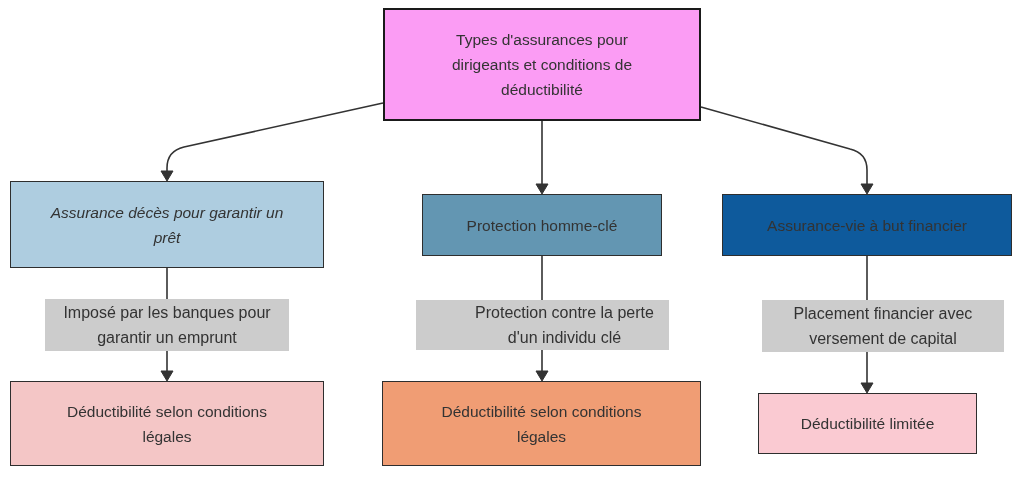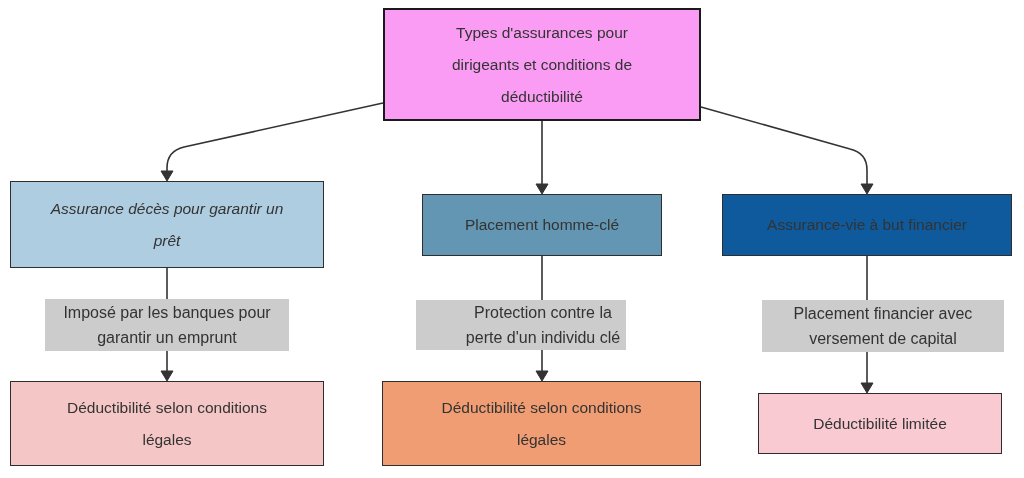--- a/index.html
+++ b/index.html
@@ -32,21 +32,21 @@
     stroke: #333333;
   }
   .node {
     position: absolute;
     z-index: 2;
     display: flex;
     align-items: center;
     justify-content: center;
     text-align: center;
     font-size: 15.5px;
-    line-height: 32px;
+    line-height: 25px;
     border: 1.5px solid #2e2e2e;
   }
   .node .txt { display: inline-block; }
   .root-node {
     left: 383px; top: 8px; width: 318px; height: 113px;
     border-width: 2px; border-color: #1a1a1a;
   }
   .root-node .txt { max-width: 232px; }
   .type-node-0 { left: 10px;  top: 181px; width: 314px; height: 87px; }
   .type-node-0 .txt { max-width: 244px; font-style: italic; }
@@ -58,29 +58,29 @@
     display: flex;
     align-items: center;
     justify-content: center;
     text-align: center;
     font-size: 16px;
     line-height: 25px;
     border: none;
   }
   .edge-label-0 { left: 45px;  top: 299px; width: 244px; height: 52px; }
   .edge-label-0 .txt { max-width: 224px; }
-  .edge-label-1 { left: 416px; top: 300px; width: 210px; height: 50px; padding-left: 44px; }
+  .edge-label-1 { left: 416px; top: 300px; width: 253px; height: 50px; padding-left: 44px; }
   .edge-label-1 .txt { max-width: 242px; }
   .edge-label-2 { left: 762px; top: 300px; width: 242px; height: 52px; }
   .edge-label-2 .txt { max-width: 212px; }
   .outcome-node-0 { left: 10px;  top: 381px; width: 314px; height: 85px; }
   .outcome-node-0 .txt { max-width: 252px; }
   .outcome-node-1 { left: 382px; top: 381px; width: 319px; height: 85px; }
   .outcome-node-1 .txt { max-width: 252px; }
-  .outcome-node-2 { left: 758px; top: 393px; width: 244px; height: 61px; }
+  .outcome-node-2 { left: 758px; top: 393px; width: 219px; height: 61px; }
 </style>
 </head>
 <body>
 
 <div class="canvas">
 
   <svg class="edges-svg" viewBox="0 0 1024 478" aria-hidden="true">
 
     <path d="M383,103 L184,147 Q167,151 167,168 L167,172"></path>
     <polygon points="161,171 173,171 167,181"></polygon>
@@ -102,21 +102,21 @@
   </svg>
 
   <div class="node root-node" style="background-color: rgb(251, 156, 244);">
     <span class="txt">Types d'assurances pour dirigeants et conditions de déductibilité</span>
   </div>
 
   <div class="node type-node-0" style="background-color: rgb(174, 205, 224);">
     <span class="txt">Assurance décès pour garantir un prêt</span>
   </div>
   <div class="node type-node-1" style="background-color: rgb(99, 150, 178);">
-    <span class="txt">Placement homme-clé</span>
+    <span class="txt">Protection homme-clé</span>
   </div>
   <div class="node type-node-2" style="background-color: rgb(14, 90, 156);">
     <span class="txt">Assurance-vie à but financier</span>
   </div>
 
   <div class="edge-label edge-label-0" style="background-color: rgb(204, 204, 204);">
     <span class="txt">Imposé par les banques pour garantir un emprunt</span>
   </div>
   <div class="edge-label edge-label-1" style="background-color: rgb(204, 204, 204);">
     <span class="txt">Protection contre la perte d'un individu clé</span>

